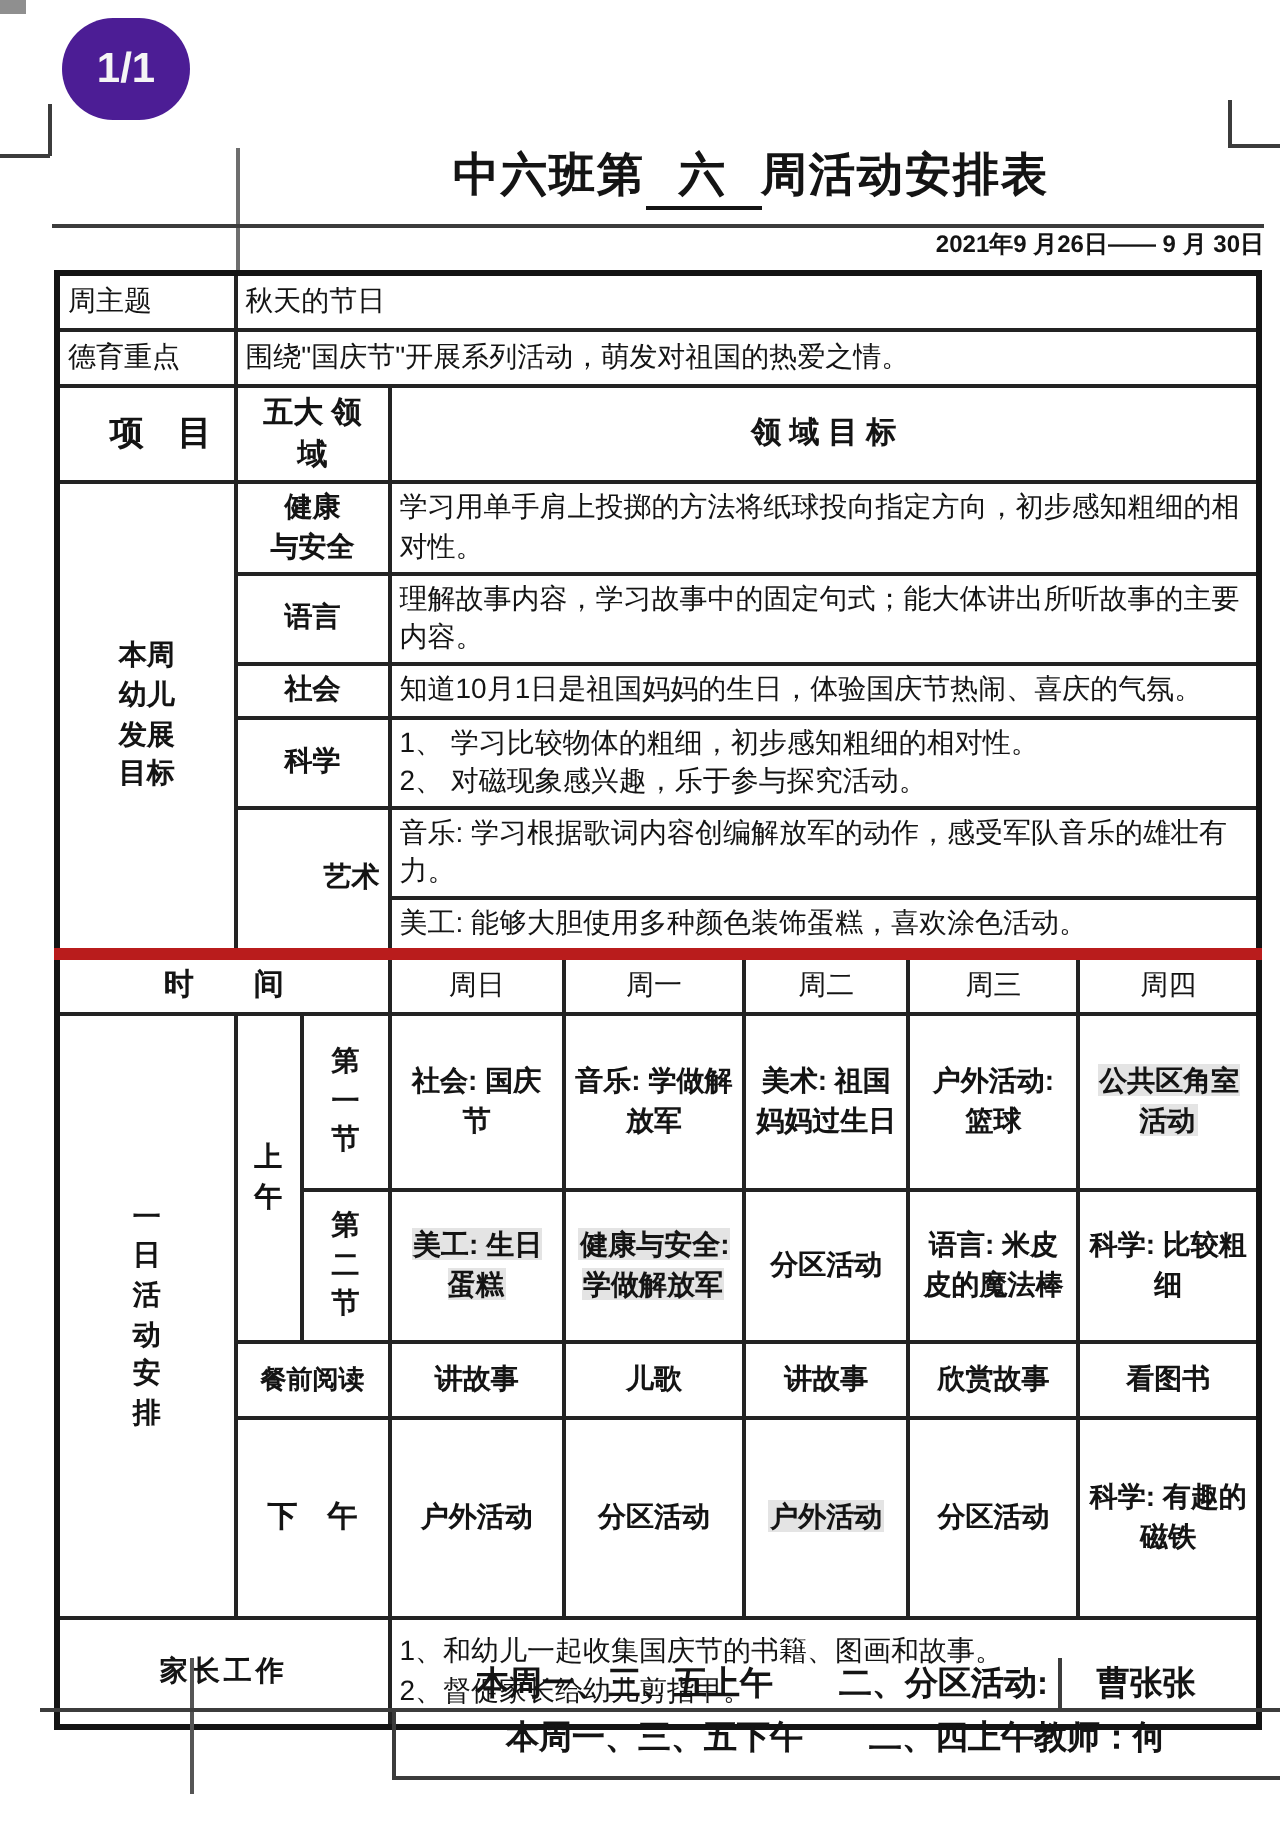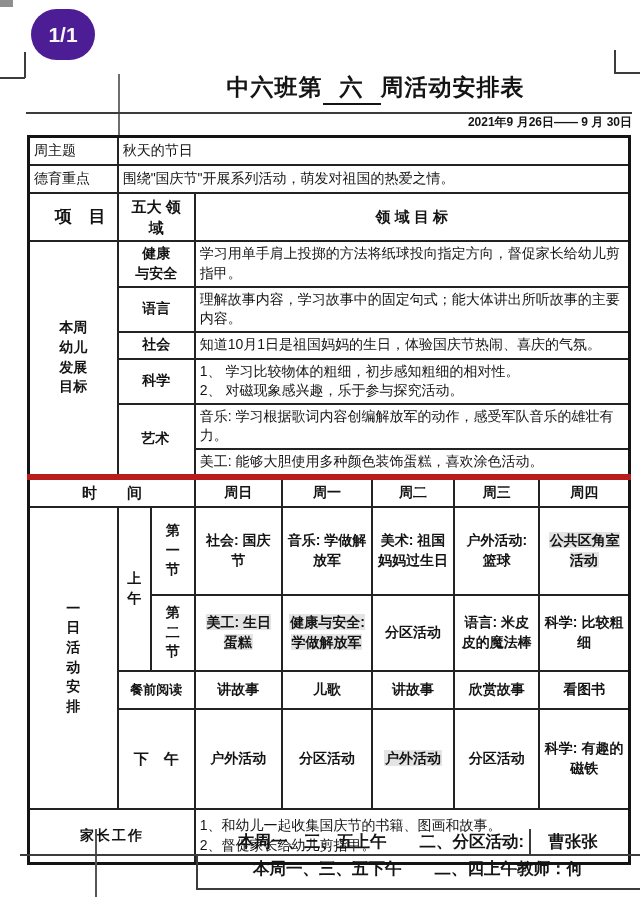--- a/index.html
+++ b/index.html
@@ -33,21 +33,21 @@
     font-size:14px;line-height:1.4;overflow:hidden;margin-left:20px;
   }
   td.lab{font-size:14px;font-weight:400;padding-left:7px;}
   td.val{font-size:15px;font-weight:400;padding-left:9px;}
   td.hdr{text-align:center;font-weight:700;font-size:16px;}
   td.domain{text-align:center;font-weight:700;font-size:14.5px;}
   td.goal{font-size:13.5px;font-weight:400;line-height:1.45;padding:2px 6px;}
   td.side1{text-align:center;font-weight:700;font-size:17px;line-height:1.5;}
   td.side2{text-align:center;font-weight:700;font-size:21px;line-height:1.5;}
   td.vert{text-align:center;font-weight:700;font-size:14px;line-height:1.3;padding:2px 0;}
-  td.day{text-align:center;font-weight:700;font-size:15px;}
+  td.day{text-align:center;font-weight:400;font-size:15px;}
   td.cell{text-align:center;font-weight:700;font-size:14px;line-height:1.55;padding:2px 5px;}
   td.parents-label{text-align:center;font-weight:700;font-size:19px;letter-spacing:2px;}
   td.parents-body{font-size:13.5px;font-weight:400;line-height:1.55;padding-left:8px;}
   tr.thick td{border-top:6px solid #b91c1c;}
   .pre{white-space:pre-line;}
   .hl{background:#e4e4e4;padding:0 1px;}
   
   .teacher1{left:200px;top:831px;width:324px;text-align:right;font-size:16.5px;font-weight:700;}
   .teacher1-name{left:532px;top:831px;width:82px;text-align:center;font-size:16.5px;font-weight:700;}
   .teacher2{left:198px;top:858px;width:440px;text-align:center;font-size:16.5px;font-weight:700;}
@@ -97,37 +97,37 @@
 域</td>
       <td class="hdr" colspan="5" style="font-size:15px;">领 域 目 标</td>
     </tr>
     <tr style="height:46px">
       <td class="side1 pre" rowspan="6">本周
 幼儿
 发展
 目标</td>
       <td class="domain pre" colspan="2">健康
 与安全</td>
-      <td class="goal" colspan="5">学习用单手肩上投掷的方法将纸球投向指定方向，督促家长给幼儿剪指甲。</td>
+      <td class="goal" colspan="5">学习用单手肩上投掷的方法将纸球投向指定方向，初步感知粗细的相对性。</td>
     </tr>
     <tr style="height:44px">
       <td class="domain" colspan="2">语言</td>
       <td class="goal" colspan="5">理解故事内容，学习故事中的固定句式；能大体讲出所听故事的主要内容。</td>
     </tr>
     <tr style="height:27px">
       <td class="domain" colspan="2">社会</td>
       <td class="goal" colspan="5">知道10月1日是祖国妈妈的生日，体验国庆节热闹、喜庆的气氛。</td>
     </tr>
     <tr style="height:43px">
       <td class="domain" colspan="2">科学</td>
       <td class="goal pre" colspan="5">1、 学习比较物体的粗细，初步感知粗细的相对性。
 2、 对磁现象感兴趣，乐于参与探究活动。</td>
     </tr>
     <tr style="height:40px">
-      <td class="domain" colspan="2" rowspan="2" style="text-align:center;padding-left:2px;">艺术</td>
+      <td class="domain" colspan="2" rowspan="2" style="text-align:right;padding-left:2px;">艺术</td>
       <td class="goal" colspan="5">音乐: 学习根据歌词内容创编解放军的动作，感受军队音乐的雄壮有力。</td>
     </tr>
     <tr style="height:25px">
       <td class="goal" colspan="5">美工: 能够大胆使用多种颜色装饰蛋糕，喜欢涂色活动。</td>
     </tr>
     <tr class="thick" style="height:30px">
       <td class="hdr" colspan="3" style="font-size:15px;">时　　间</td>
       <td class="day">周日</td>
       <td class="day">周一</td>
       <td class="day">周二</td>

